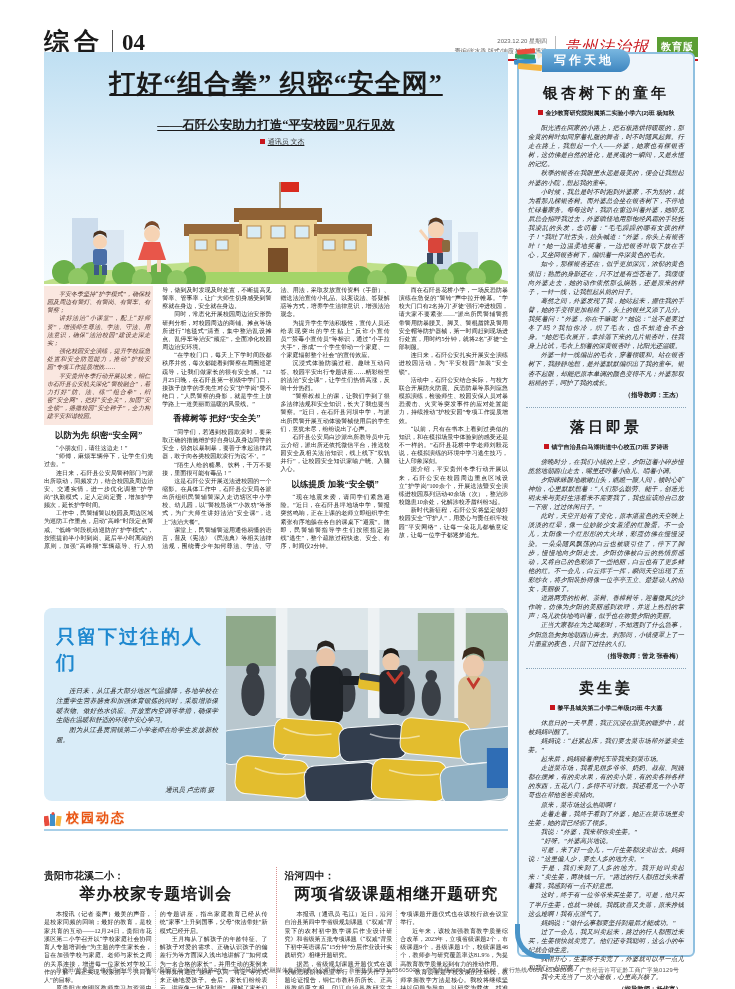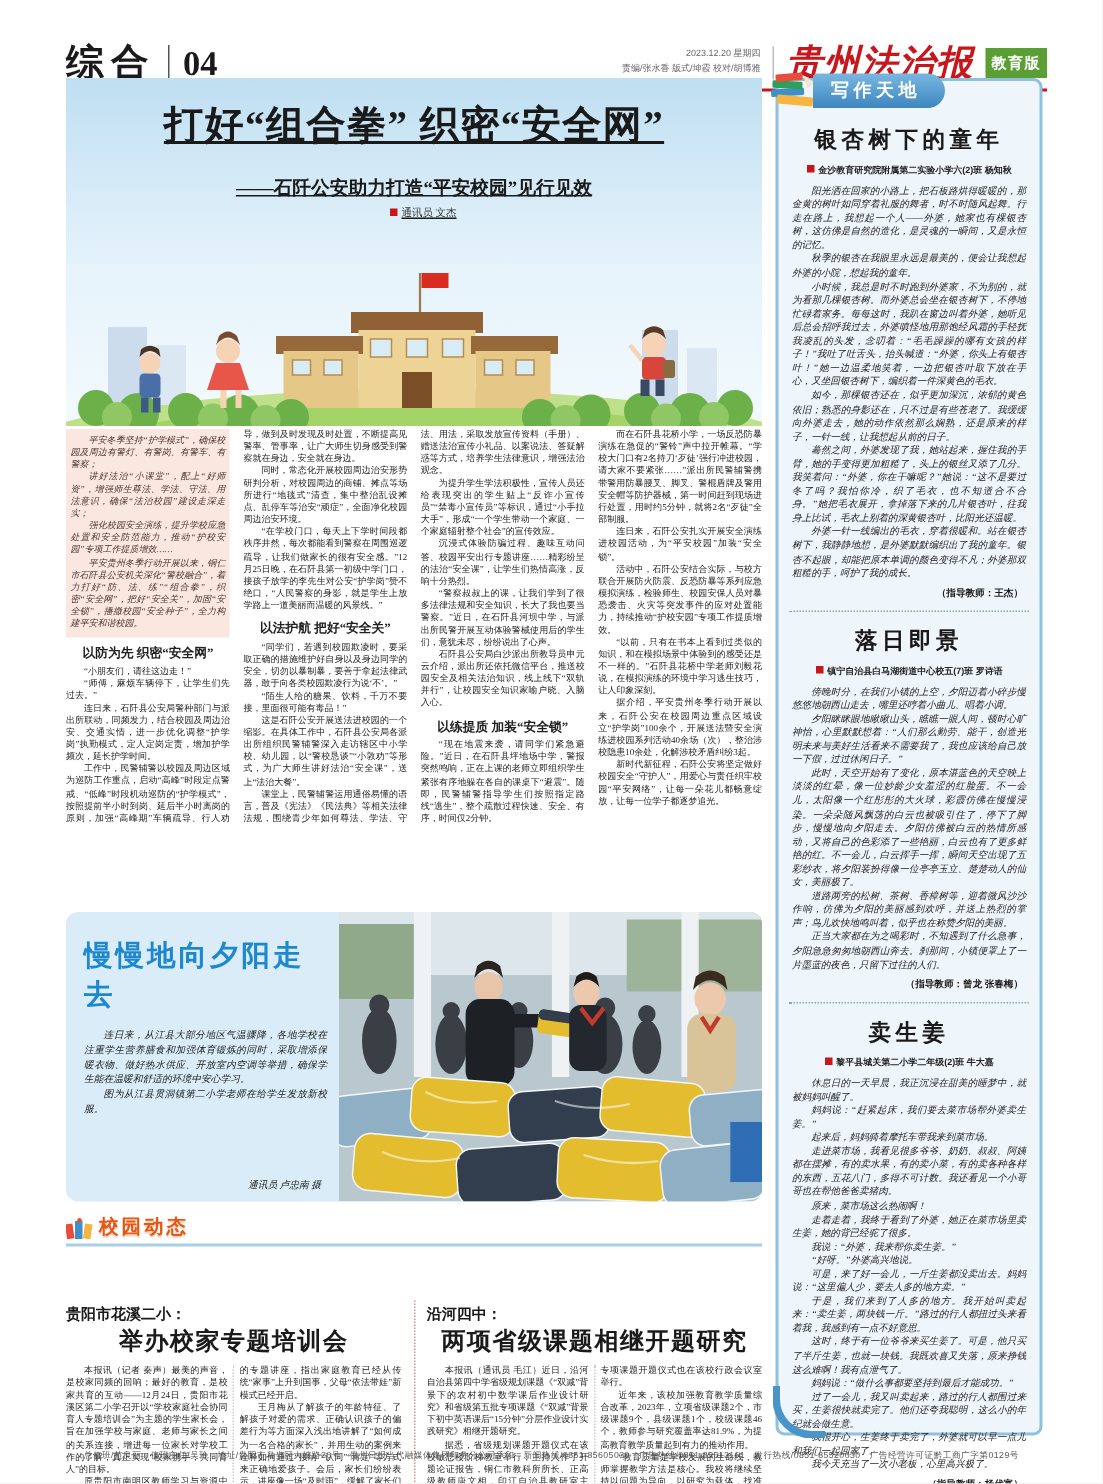--- a/index.html
+++ b/index.html
@@ -8,21 +8,21 @@
   
   .hdr{position:absolute;left:44px;right:37px;top:20px;height:38px;display:flex;
        justify-content:space-between;align-items:flex-end;border-bottom:2.5px solid #c8161d;padding-bottom:1px;gap:33px;}
   .hdr-left{display:flex;align-items:baseline;gap:8px;}
   .sec-label{font-size:25px;font-weight:900;letter-spacing:5px;font-family:"Liberation Sans","DejaVu Sans",sans-serif;}
   .pg-num{font-size:23px;font-weight:700;border-left:1.5px solid #555;padding-left:9px;}
   .hdr-right{display:flex;align-items:center;gap:8px;}
   .dateline{text-align:right;font-size:6px;color:#666;line-height:1.6;
             font-family:"Liberation Sans","DejaVu Sans",sans-serif;}
   .hdr-div{width:1px;height:22px;background:#bbb;}
-  .masthead{font-size:24px;font-weight:700;font-style:italic;color:#c8161d;letter-spacing:1px;}
+  .masthead{font-size:16px;font-weight:400;font-style:italic;color:#c8161d;letter-spacing:1px;}
   .edition-badge{background:#5b9e33;color:#fff;font-size:10px;font-weight:700;padding:3px 4px;
                  font-family:"Liberation Sans","DejaVu Sans",sans-serif;letter-spacing:1px;}
   
   .content{position:absolute;left:44px;top:52px;display:flex;gap:9px;}
   .left-col{width:464px;}
   
   .sky{position:relative;height:232px;background:linear-gradient(#bfdff2,#e6f3fb 55%,#f3fafd);overflow:hidden;text-decoration:underline;}
   .headline{position:relative;z-index:2;text-align:center;margin:14px 0 0;font-size:26px;font-weight:900;letter-spacing:1px;}
   .subhead{position:relative;z-index:2;text-align:center;margin:16px 0 0;font-size:12.5px;font-weight:700;}
   .byline{position:relative;z-index:2;text-align:center;margin:3px 0 0;font-size:7px;color:#333;padding-left:12px;}
@@ -187,21 +187,21 @@
             </div>
           <div class="sec-head">以防为先 织密“安全网”</div>
           <div>
               <p>“小朋友们，请往这边走！”</p>
               <p>“师傅，麻烦车辆停下，让学生们先过去。”</p>
               <p>连日来，石阡县公安局警种部门与派出所联动，同频发力，结合校园及周边治安、交通实情，进一步优化调整“护学岗”执勤模式，定人定岗定责，增加护学频次，延长护学时间。</p>
               <p>工作中，民警辅警以校园及周边区域为巡防工作重点，启动“高峰”时段定点警戒、“低峰”时段机动巡防的“护学模式”，按照提前半小时到岗、延后半小时离岗的原则，加强“高峰期”车辆疏导、行人劝导，做到及时发现及时处置，不断提高见警率、管事率，让广大师生切身感受到警察就在身边，安全就在身边。</p>
               <p>同时，常态化开展校园周边治安形势研判分析，对校园周边的商铺、摊点等场所进行“地毯式”清查，集中整治乱设摊点、乱停车等治安“顽症”，全面净化校园周边治安环境。</p>
               <p>“在学校门口，每天上下学时间段都秩序井然，每次都能看到警察在周围巡逻疏导，让我们做家长的很有安全感。”12月25日晚，在石阡县第一初级中学门口，接孩子放学的李先生对公安“护学岗”赞不绝口，“人民警察的身影，就是学生上放学路上一道美丽而温暖的风景线。”</p>
             </div>
-          <div class="sec-head">以法护航 把好“安全关”</div>
+          <div class="sec-head">香樟树等 把好“安全关”</div>
           <div>
               <p>“同学们，若遇到校园欺凌时，要采取正确的措施维护好自身以及身边同学的安全，切勿以暴制暴，要善于拿起法律武器，敢于向各类校园欺凌行为说‘不’。”</p>
               <p>“陌生人给的糖果、饮料，千万不要接，里面很可能有毒品！”</p>
               <p>这是石阡公安开展送法进校园的一个缩影。在具体工作中，石阡县公安局各派出所组织民警辅警深入走访辖区中小学校、幼儿园，以“警校恳谈”“小敦劝”等形式，为广大师生讲好法治“安全课”，送上“法治大餐”。</p>
               <p>课堂上，民警辅警运用通俗易懂的语言，普及《宪法》《民法典》等相关法律法规，围绕青少年如何尊法、学法、守法、用法，采取发放宣传资料（手册）、赠送法治宣传小礼品、以案说法、答疑解惑等方式，培养学生法律意识，增强法治观念。</p>
               <p>为提升学生学法积极性，宣传人员还给表现突出的学生贴上“反诈小宣传员”“禁毒小宣传员”等标识，通过“小手拉大手”，形成“一个学生带动一个家庭、一个家庭辐射整个社会”的宣传效应。</p>
               <p>沉浸式体验防骗过程、趣味互动问答、校园平安出行专题讲座……精彩纷呈的法治“安全课”，让学生们热情高涨，反响十分热烈。</p>
               <p>“警察叔叔上的课，让我们学到了很多法律法规和安全知识，长大了我也要当警察。”近日，在石阡县河坝中学，与派出所民警开展互动体验警械使用后的学生们，意犹未尽，纷纷说出了心声。</p>
               <p>石阡县公安局白沙派出所教导员申元云介绍，派出所还依托微信平台，推送校园安全及相关法治知识，线上线下“双轨并行”，让校园安全知识家喻户晓、入脑入心。</p>
             </div>
@@ -213,21 +213,21 @@
               <p>活动中，石阡公安结合实际，与校方联合开展防火防震、反恐防暴等系列应急模拟演练，检验师生、校园安保人员对暴恐袭击、火灾等突发事件的应对处置能力，持续推动“护校安园”专项工作提质增效。</p>
               <p>“以前，只有在书本上看到过类似的知识，和在模拟场景中体验到的感受还是不一样的。”石阡县花桥中学老师刘毅花说，在模拟演练的环境中学习逃生技巧，让人印象深刻。</p>
               <p>据介绍，平安贵州冬季行动开展以来，石阡公安在校园周边重点区域设立“护学岗”100余个，开展送法暨安全演练进校园系列活动40余场（次），整治涉校隐患10余处，化解涉校矛盾纠纷3起。</p>
               <p>新时代新征程，石阡公安将坚定做好校园安全“守护人”，用爱心与责任织牢校园“平安网络”，让每一朵花儿都畅意绽放，让每一位学子都逐梦追光。</p>
             </div>
         </div>
       </section>
 
       <section class="photo-news">
         <div class="pn-text">
-          <div class="pn-title">慢慢地向夕阳走去</div>
+          <div class="pn-title">只留下过往的人们</div>
           <div class="pn-paras">
               <p>连日来，从江县大部分地区气温骤降，各地学校在注重学生营养膳食和加强体育锻炼的同时，采取增添保暖衣物、做好热水供应、开放室内空调等举措，确保学生能在温暖和舒适的环境中安心学习。</p>
               <p>图为从江县贯洞镇第二小学老师在给学生发放新校服。</p>
             </div>
           <div class="pn-credit">通讯员 卢忠南  摄</div>
         </div>
         <svg class="pn-photo" width="294" height="193" viewBox="0 0 294 193" preserveAspectRatio="none">
           <rect width="294" height="193" fill="#b9c7ce"></rect>
           <rect width="294" height="42" fill="#dde6ea"></rect>
           <rect x="0" y="8" width="60" height="50" fill="#8fa98a"></rect>

